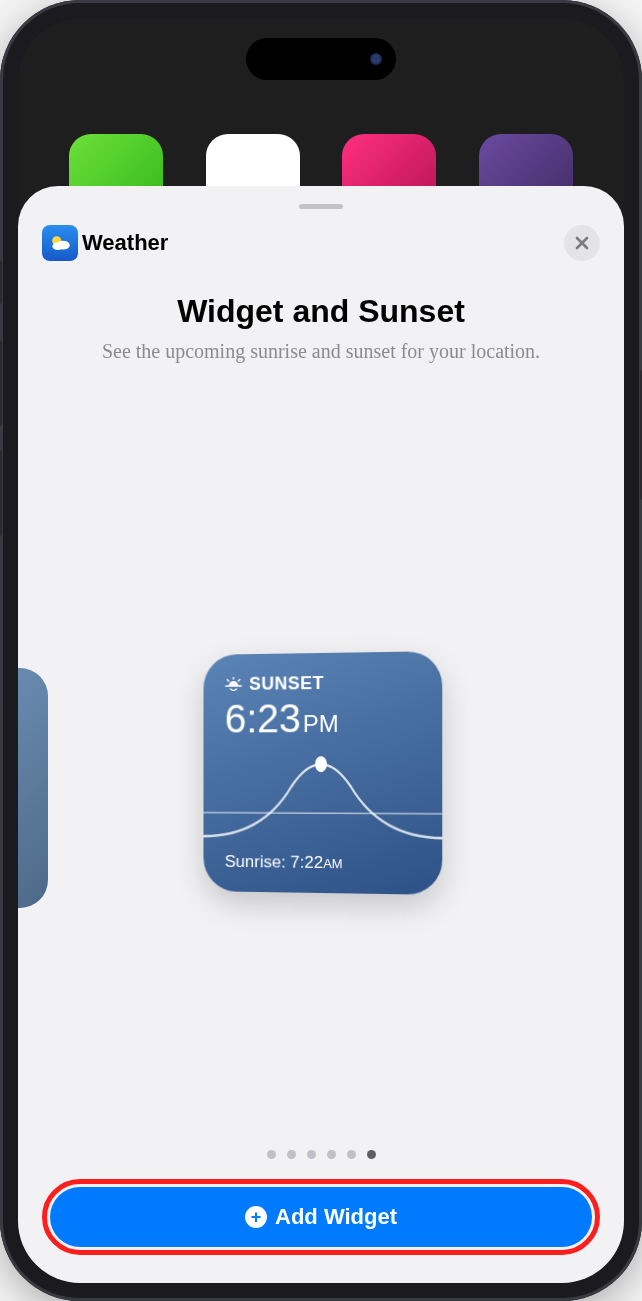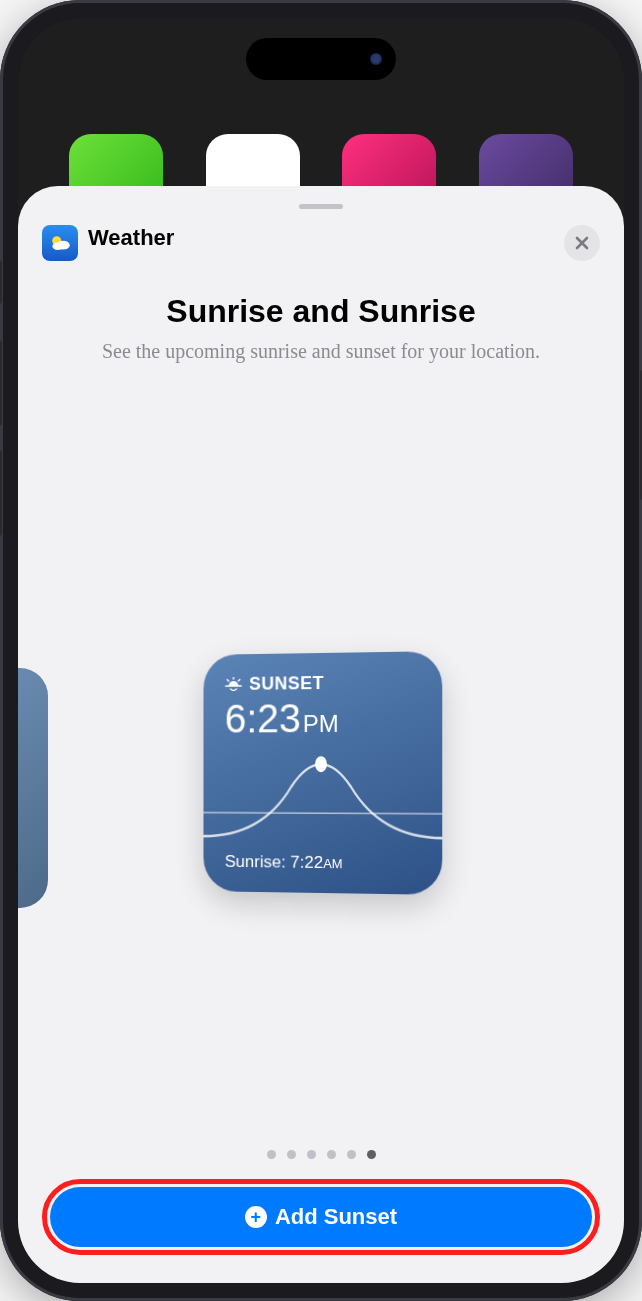--- a/index.html
+++ b/index.html
@@ -94,22 +94,22 @@
       margin: 0 auto 16px auto;
     }
     .sheet-header {
       display: flex;
       align-items: center;
       justify-content: space-between;
       margin-bottom: 32px;
     }
     .sheet-header-left {
       display: flex;
-      align-items: flex-start;
-      gap: 10px;
+      align-items: center;
+      gap: 4px;
     }
     .weather-icon {
       width: 36px;
       height: 36px;
       border-radius: 8px;
       background: linear-gradient(180deg, #2a8ef0 0%, #1659c8 100%);
       display: flex;
       align-items: center;
       justify-content: center;
       position: relative;
@@ -305,21 +305,21 @@
           </div>
           <span class="app-name">Weather</span>
         </div>
         <button class="close-btn">
           <svg width="14" height="14" viewBox="0 0 14 14">
             <path d="M2 2 L12 12 M12 2 L2 12" stroke="#7a7a80" stroke-width="2.6" stroke-linecap="round"></path>
           </svg>
         </button>
       </div>
 
-      <h1 class="widget-title">Sunrise and Sunrise</h1>
+      <h1 class="widget-title">Widget and Sunset</h1>
       <p class="widget-desc">See the upcoming sunrise and sunset for your location.</p>
 
       <div class="preview-area">
         <div class="prev-widget"></div>
 
         <div class="widget-card">
           <div class="widget-top">
             <span class="sunset-icon">
               <svg width="18" height="14" viewBox="0 0 18 14">
                   <path d="M9 2 L9 0 M4 4 L2.5 2.5 M14 4 L15.5 2.5 M1 9 L17 9" stroke="#fff" stroke-width="1.4" stroke-linecap="round"></path>
@@ -351,18 +351,18 @@
         <span class="dot"></span>
         <span class="dot"></span>
         <span class="dot"></span>
         <span class="dot"></span>
         <span class="dot active"></span>
       </div>
 
       <div class="add-btn-wrap">
         <button class="add-btn">
           <span class="plus-circle">+</span>
-          <span>Add Sunset</span>
+          <span>Add Widget</span>
         </button>
       </div>
     </div>
   </div>
 </div>
 
 </body></html>

